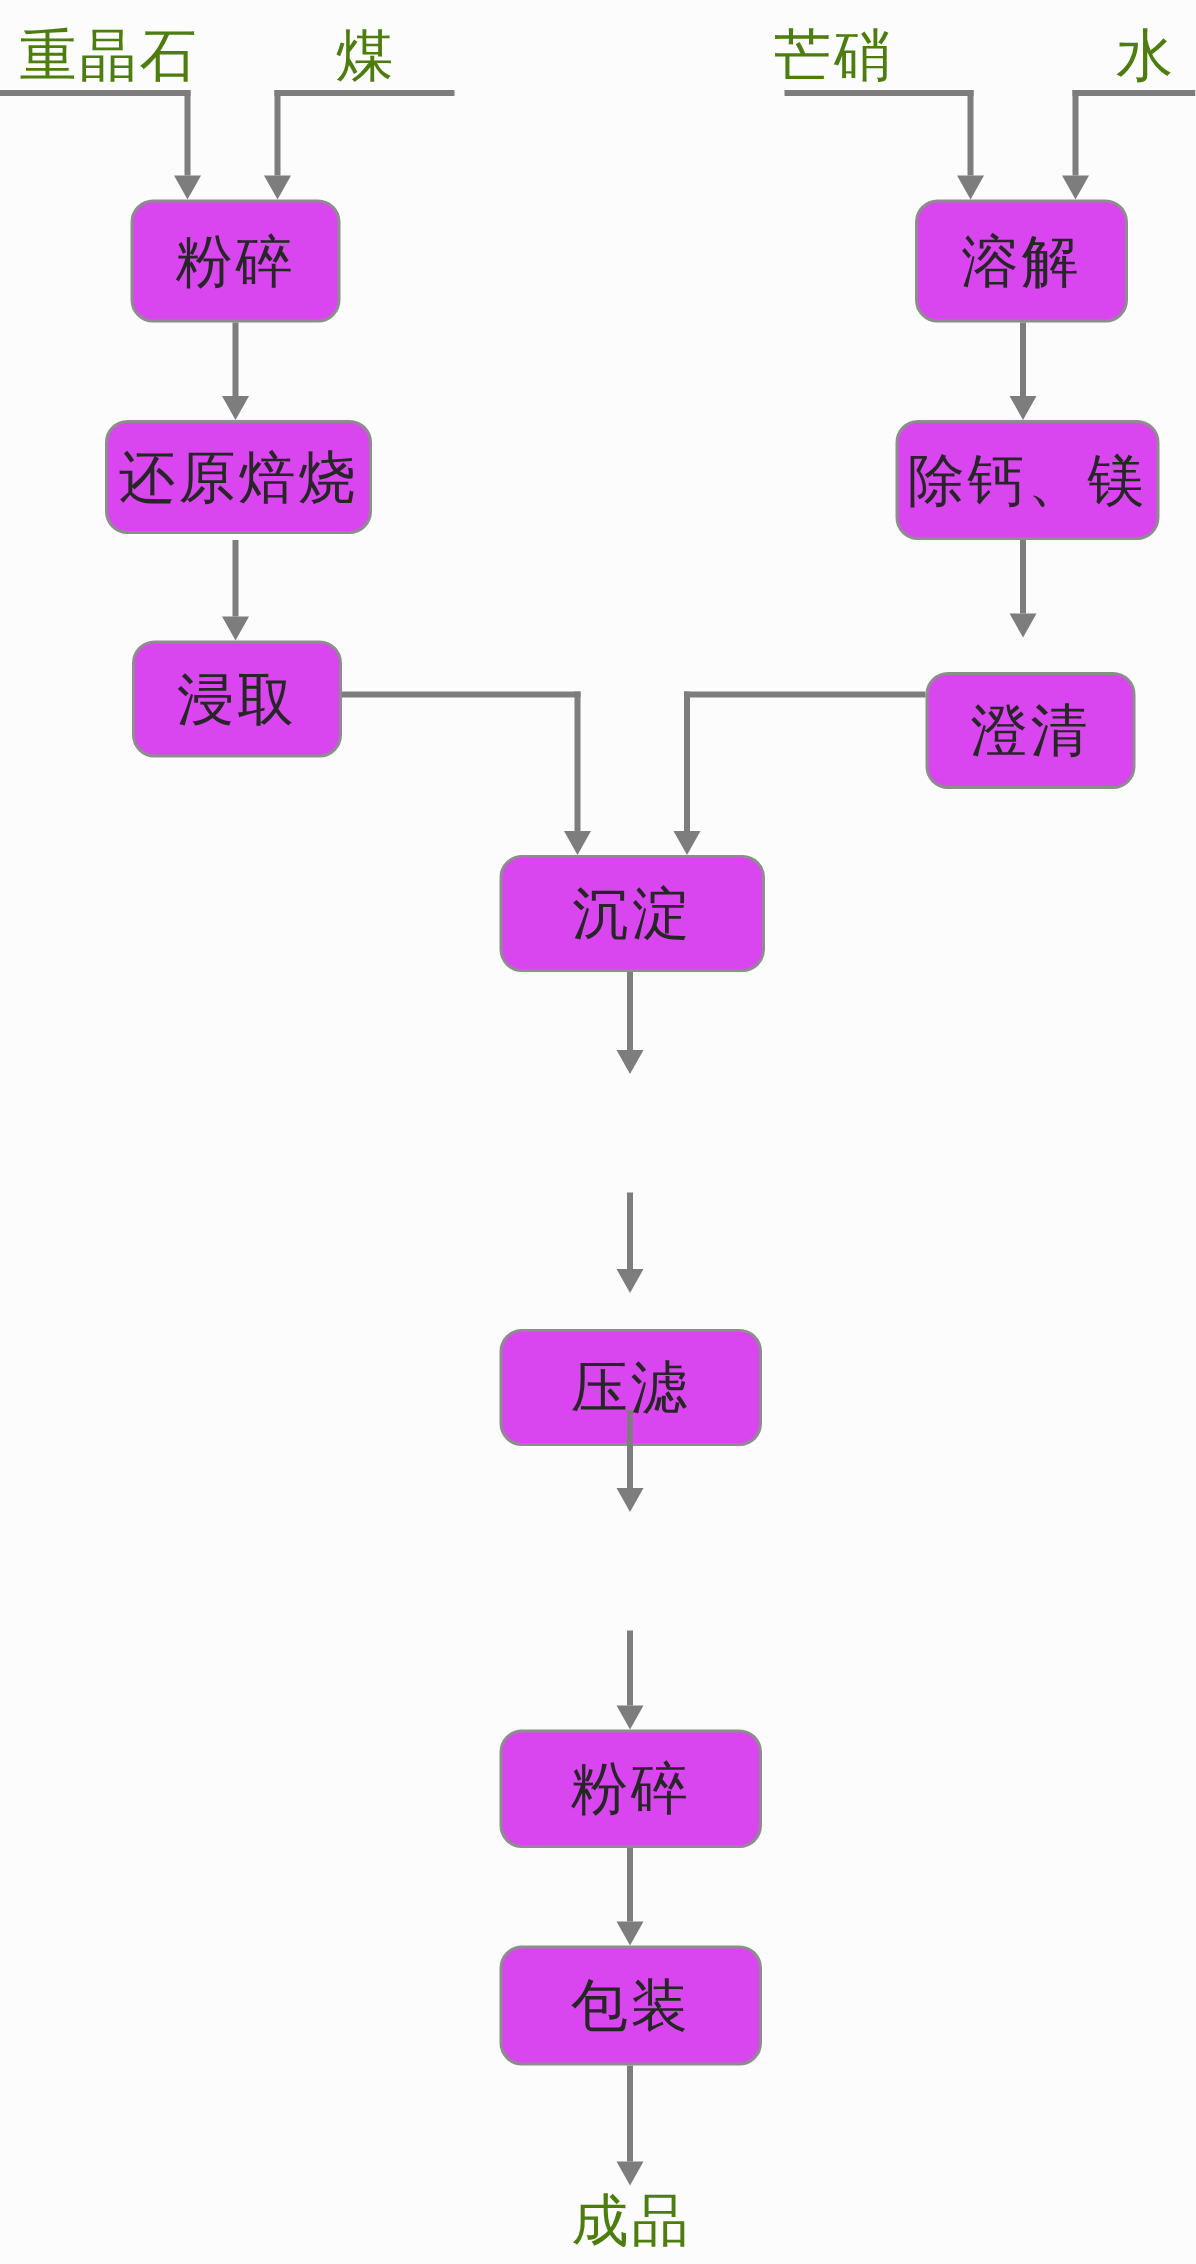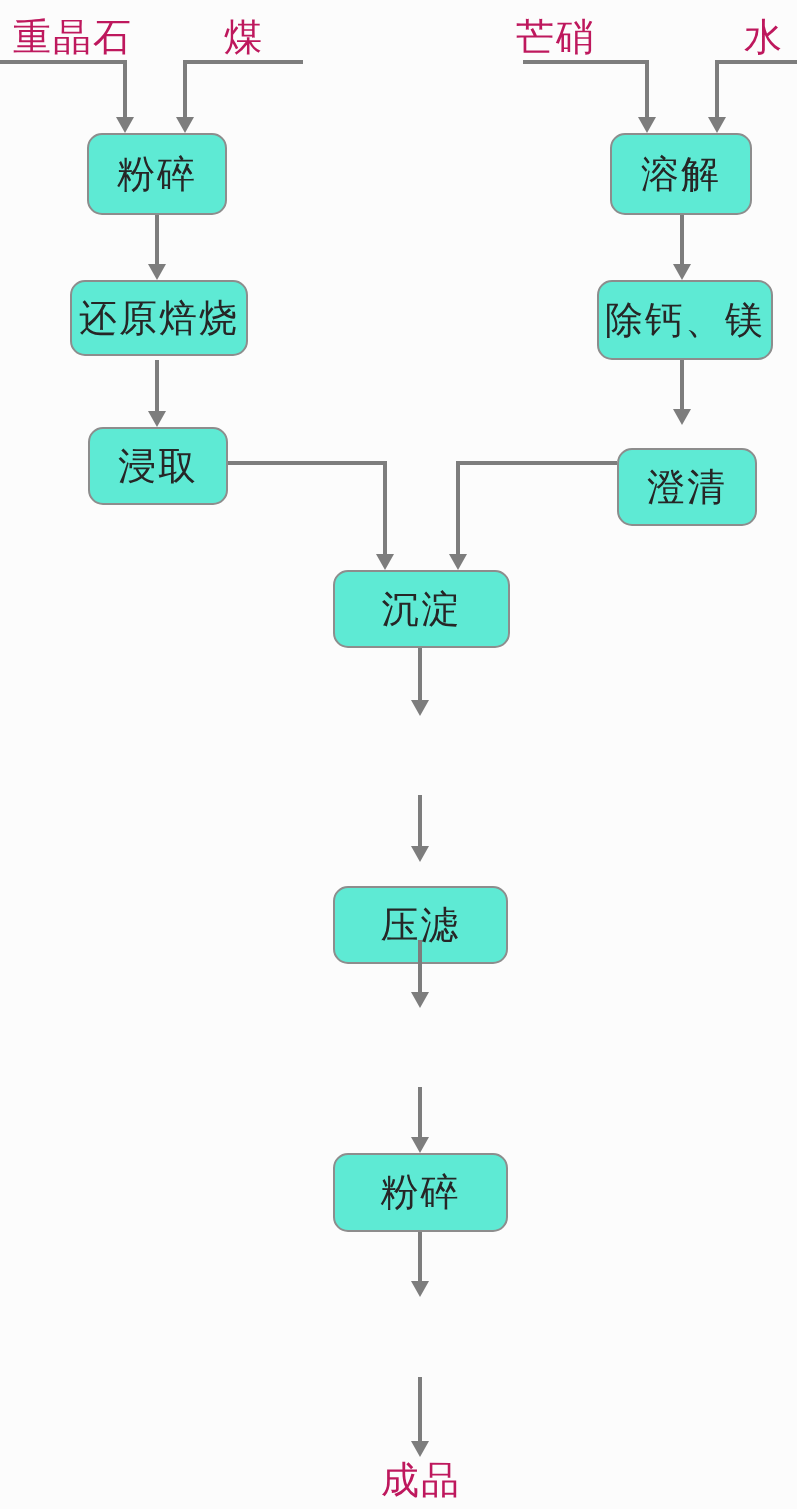--- a/index.html
+++ b/index.html
@@ -5,31 +5,31 @@
   html,body{margin:0;padding:0;}
   .canvas{
     position:relative;
     width:797px;height:1509px;
     background:#fcfcfc;
     font-family:"DejaVu Sans","Liberation Sans",sans-serif;
     overflow:hidden;
   }
   .node{
     position:absolute;
-    background:#5eead4;
+    background:#d946ef;
     border:2px solid #8d8d8d;
     border-radius:15px;
     display:flex;align-items:center;justify-content:center;
     font-size:38px;font-weight:500;color:#262626;
     letter-spacing:2px;
     box-sizing:border-box;
   }
   .lbl{
     position:absolute;
-    font-size:38px;font-weight:500;color:#be185d;
+    font-size:38px;font-weight:500;color:#4d7c0f;
     letter-spacing:2px;
     white-space:nowrap;
   }
   .hline{position:absolute;height:4px;background:#7d7d7d;}
   .vline{position:absolute;width:4px;background:#7d7d7d;}
   .arrowhead{
     position:absolute;width:0;height:0;
     border-left:9px solid transparent;
     border-right:9px solid transparent;
     border-top:16px solid #7d7d7d;
@@ -85,20 +85,21 @@
   <div class="vline" style="left:383px;top:461px;height:93px;"></div>
   <div class="arrowhead" style="left:376px;top:554px;"></div>
 
   <div class="hline" style="left:456px;top:461px;width:161px;"></div>
   <div class="vline" style="left:456px;top:461px;height:93px;"></div>
   <div class="arrowhead" style="left:449px;top:554px;"></div>
 
   <div class="node" style="left:333px;top:570px;width:177px;height:78px;">沉淀</div>
   <div class="node" style="left:333px;top:862px;width:175px;height:78px;margin-top:24px;">压滤</div>
   <div class="node" style="left:333px;top:1153px;width:175px;height:79px;">粉碎</div>
+  <div class="node" style="left:333px;top:1297px;width:175px;height:80px;">包装</div>
 
   <div class="vline" style="left:418px;top:648px;height:52px;"></div>
   <div class="arrowhead" style="left:411px;top:700px;"></div>
 
   <div class="vline" style="left:418px;top:795px;height:51px;"></div>
   <div class="arrowhead" style="left:411px;top:846px;"></div>
 
   <div class="vline" style="left:418px;top:940px;height:52px;"></div>
   <div class="arrowhead" style="left:411px;top:992px;"></div>
 

